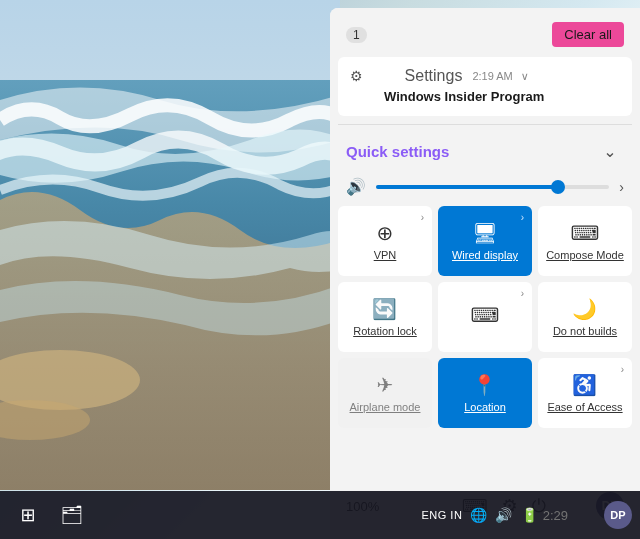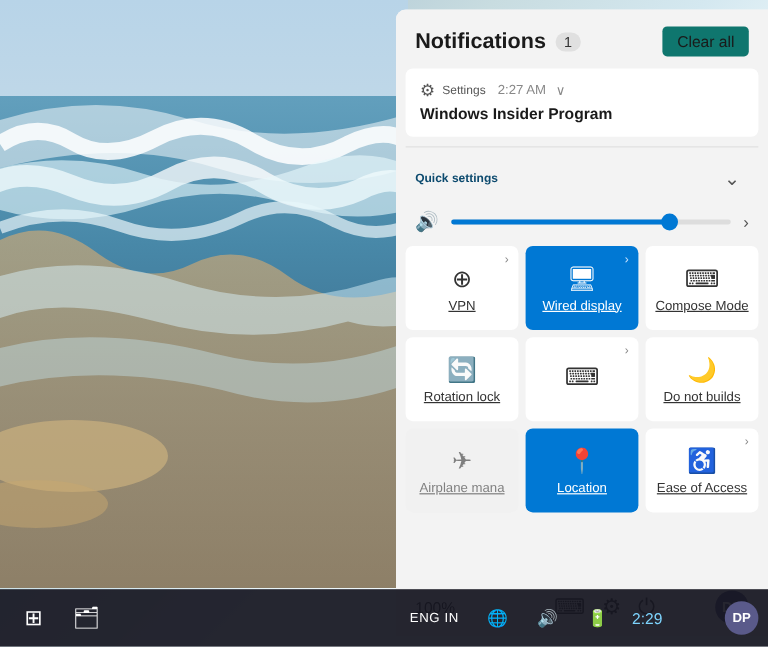--- a/index.html
+++ b/index.html
@@ -58,29 +58,29 @@
       color: #fff;
       font-size: 18px;
       border-radius: 4px;
       cursor: pointer;
     }
 
     #taskbar-right {
       margin-left: auto;
       display: flex;
       align-items: center;
-      gap: 16px;
+      gap: 0;
       padding-right: 8px;
       color: #fff;
       font-size: 12px;
     }
 
     #taskbar-time {
       font-size: 12px;
-      color: #7dd3fc;
+      color: #737373;
     }
 
     #taskbar-time .time { font-size: 13px; }
 
     .taskbar-sys-icon {
       color: #fff;
       font-size: 14px;
       padding: 2px 4px;
       cursor: pointer;
     }
@@ -139,21 +139,21 @@
     #notif-badge {
       background: #e0e0e0;
       color: #333;
       font-size: 12px;
       padding: 1px 7px;
       border-radius: 10px;
       font-weight: 500;
     }
 
     #clear-all-btn {
-      background: #0f766e;
+      background: #ec4899;
       border: none;
       border-radius: 4px;
       padding: 5px 12px;
       font-size: 13px;
       color: #1a1a1a;
       cursor: pointer;
       font-family: inherit;
       text-align: center;
     }
 
@@ -171,42 +171,44 @@
       gap: 6px;
       margin-bottom: 4px;
     }
 
     .notif-gear {
       font-size: 14px;
       color: #555;
     }
 
     .notif-source {
-      font-size: 10px;
+      font-size: 16px;
       color: #555;
       font-weight: 500;
+      margin-left: 36px;
     }
 
     .notif-time {
       font-size: 11px;
       color: #888;
       margin-left: 4px;
     }
 
     .notif-chevron {
       font-size: 11px;
       color: #888;
       margin-left: 2px;
     }
 
     .notif-title-text {
       font-size: 13px;
       font-weight: 600;
       color: #1a1a1a;
       margin-bottom: 2px;
+      margin-left: 34px;
     }
 
     .notif-body-text {
       font-size: 12px;
       color: #444;
       line-height: 1.4;
     }
 
     
     .separator {
@@ -224,23 +226,23 @@
     }
 
     #qs-header {
       display: flex;
       align-items: center;
       justify-content: space-between;
       padding: 12px 16px 8px 16px;
     }
 
     #qs-title {
-      font-size: 10px;
+      font-size: 15px;
       font-weight: 600;
-      color: #0c4a6e;
+      color: #8b5cf6;
     }
 
     #qs-collapse {
       font-size: 16px;
       color: #555;
       cursor: pointer;
       width: 28px;
       height: 28px;
       display: flex;
       align-items: center;
@@ -439,31 +441,30 @@
 
     <ellipse cx="60" cy="380" rx="80" ry="30" fill="#d4b880" fill-opacity="0.6"></ellipse>
     <ellipse cx="30" cy="420" rx="60" ry="20" fill="#c8a870" fill-opacity="0.5"></ellipse>
   </svg>
 </div>
 
 <div id="notif-panel">
 
   <div id="notif-header">
     <div id="notif-title-area">
-      <span id="notif-title">Notifications</span>
       <span id="notif-badge">1</span>
     </div>
     <button id="clear-all-btn">Clear all</button>
   </div>
 
   <div id="notif-item">
     <div id="notif-item-header">
       <span class="notif-gear">⚙</span>
       <span class="notif-source">Settings</span>
-      <span class="notif-time">2:27 AM</span>
+      <span class="notif-time">2:19 AM</span>
       <span class="notif-chevron">∨</span>
     </div>
     <div class="notif-title-text">Windows Insider Program</div>
   </div>
 
   <div class="separator"></div>
 
   <div id="quick-settings">
 
     <div id="qs-header">
@@ -510,21 +511,21 @@
         </div>
         <div class="qs-tile">
           <span class="qs-icon">🌙</span>
           <span class="qs-label">Do not builds</span>
         </div>
       </div>
 
       <div class="qs-row">
         <div class="qs-tile disabled">
           <span class="qs-icon">✈</span>
-          <span class="qs-label">Airplane mana</span>
+          <span class="qs-label">Airplane mode</span>
         </div>
         <div class="qs-tile active">
           <span class="qs-icon">📍</span>
           <span class="qs-label">Location</span>
         </div>
         <div class="qs-tile">
           <span class="qs-chevron">›</span>
           <span class="qs-icon">♿</span>
           <span class="qs-label">Ease of Access</span>
         </div>

